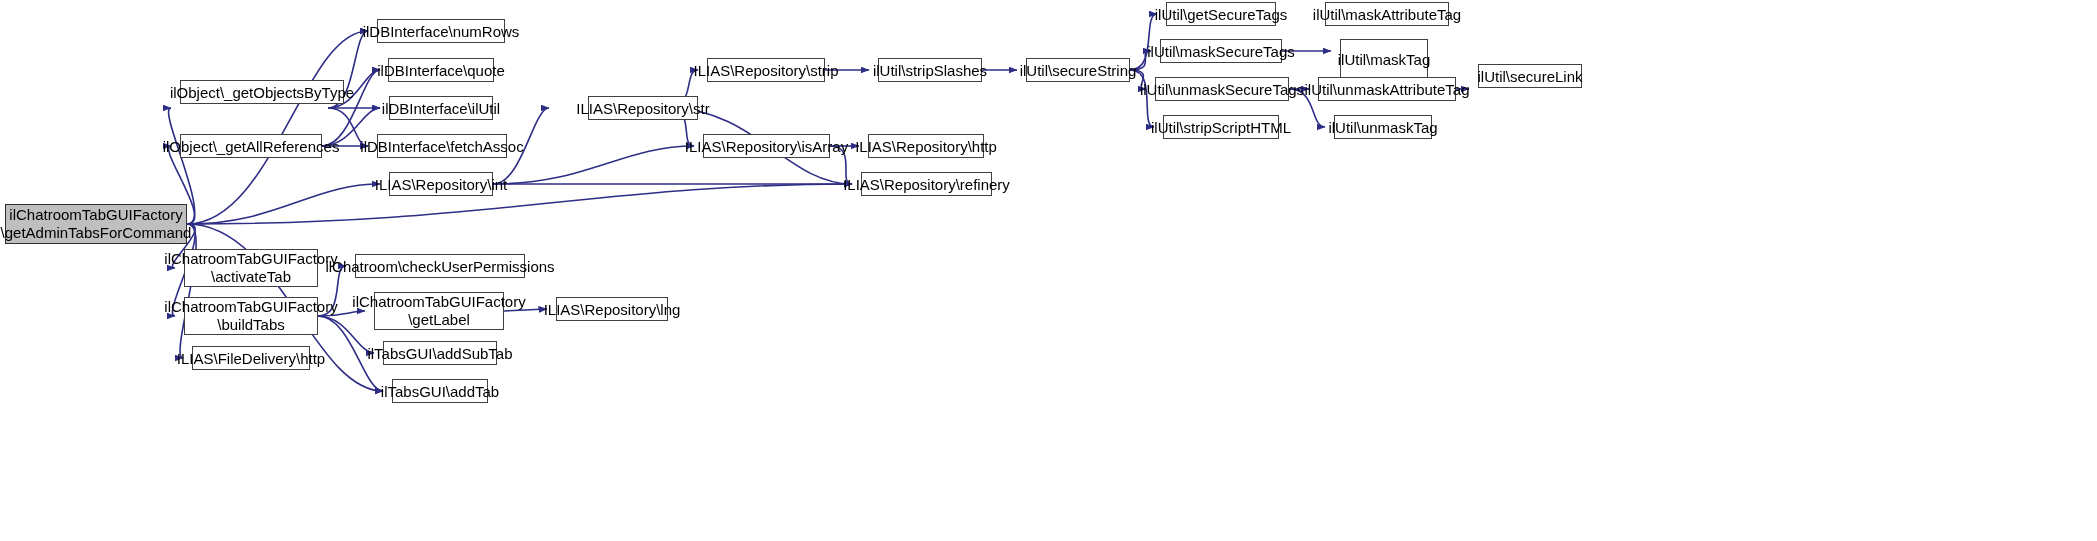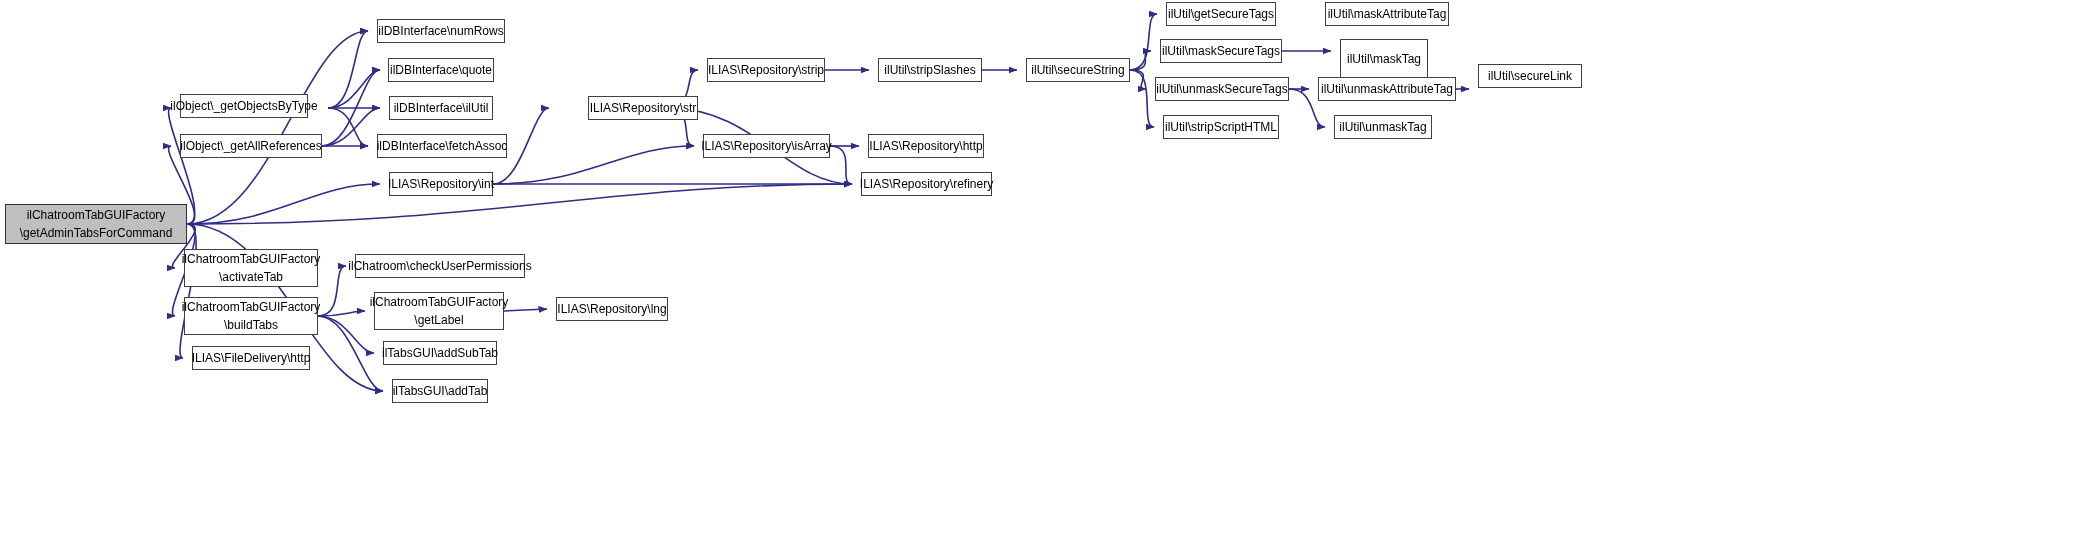--- a/index.html
+++ b/index.html
@@ -10,21 +10,21 @@
     font-family:"Liberation Sans","DejaVu Sans",sans-serif;
     overflow:hidden;
   }
   #edges{position:absolute;left:0;top:0;width:2097px;height:541px;}
   .node{
     position:absolute;
     box-sizing:border-box;
     border:1px solid #404040;
     background:#ffffff;
     color:#000000;
-    font-size:12px;
+    font-size:15px;
     line-height:17px;
     display:flex;
     align-items:center;
     justify-content:center;
     text-align:center;
     white-space:pre;
     z-index:5;
   }
   .node.root{
     background:#bfbfbf;
@@ -81,21 +81,21 @@
         <path d="M318,316 C346,316 331.2,266 346,266" marker-end="url(#ah)"></path>
         <path d="M318,316 C346,316 350.2,311 365,311" marker-end="url(#ah)"></path>
         <path d="M318,316 C347.25,316 358.1375,353 374,353" marker-end="url(#ah)"></path>
         <path d="M318,316 C351.3,316 363.695,391 383,391" marker-end="url(#ah)"></path>
         <path d="M504,311 L547,309" marker-end="url(#ah)"></path>
       </g>
   </svg>
   <div id="node-layer">
       <div class="node root two-line" style="left: 5px; top: 204px; width: 182px; height: 40px;">ilChatroomTabGUIFactory
 \getAdminTabsForCommand</div>
-      <div class="node" style="left: 180px; top: 94px; width: 128px; height: 24px;">ilObject\_getObjectsByType</div>
+      <div class="node" style="left: 180px; top: 80px; width: 164px; height: 24px;">ilObject\_getObjectsByType</div>
       <div class="node" style="left: 180px; top: 134px; width: 142px; height: 24px;">ilObject\_getAllReferences</div>
       <div class="node" style="left: 377px; top: 19px; width: 128px; height: 24px;">ilDBInterface\numRows</div>
       <div class="node" style="left: 388px; top: 58px; width: 106px; height: 24px;">ilDBInterface\quote</div>
       <div class="node" style="left: 389px; top: 96px; width: 104px; height: 24px;">ilDBInterface\ilUtil</div>
       <div class="node" style="left: 377px; top: 134px; width: 130px; height: 24px;">ilDBInterface\fetchAssoc</div>
       <div class="node" style="left: 389px; top: 172px; width: 104px; height: 24px;">ILIAS\Repository\int</div>
       <div class="node" style="left: 588px; top: 96px; width: 110px; height: 24px;">ILIAS\Repository\str</div>
       <div class="node" style="left: 707px; top: 58px; width: 118px; height: 24px;">ILIAS\Repository\strip</div>
       <div class="node" style="left: 703px; top: 134px; width: 127px; height: 24px;">ILIAS\Repository\isArray</div>
       <div class="node" style="left: 868px; top: 134px; width: 116px; height: 24px;">ILIAS\Repository\http</div>

